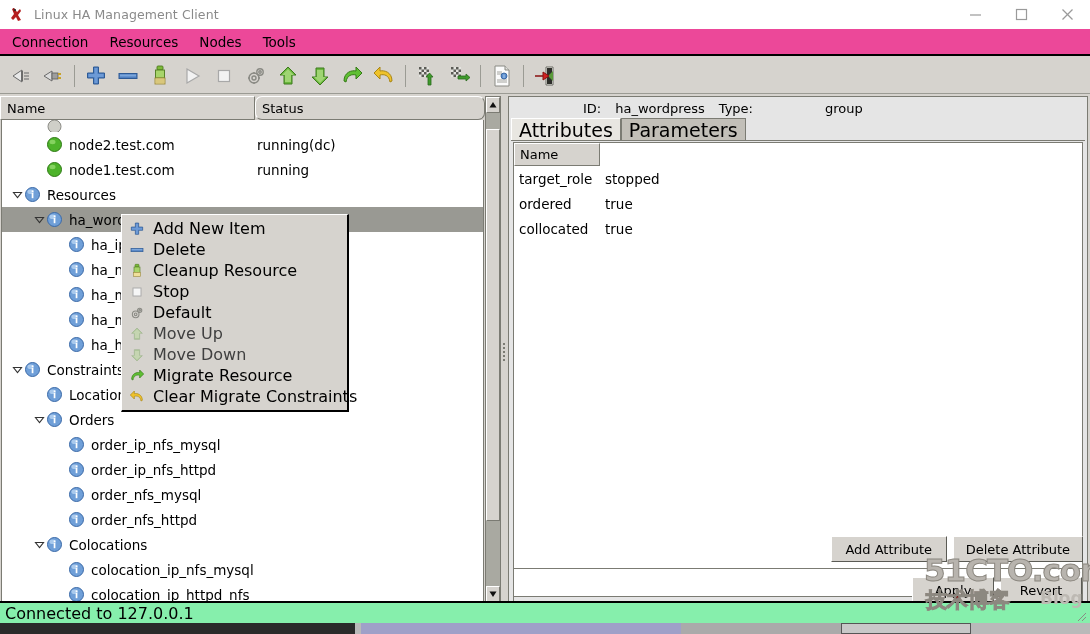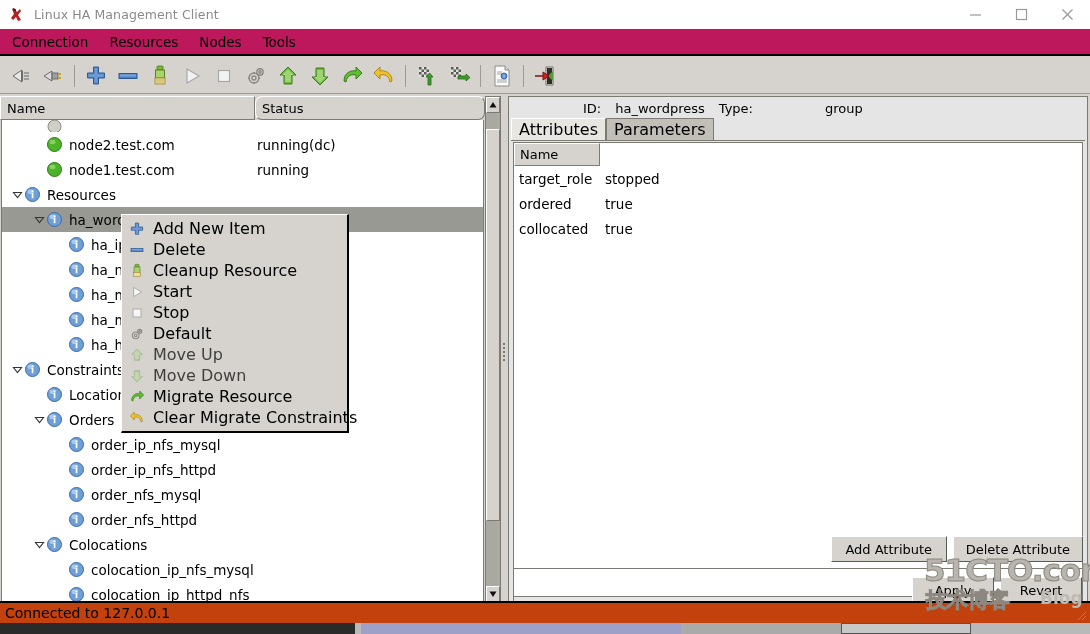--- a/index.html
+++ b/index.html
@@ -34,21 +34,21 @@
   .winbtn {
     width: 46px; height: 29px; display: flex;
     align-items: center; justify-content: center;
     color: #9a9a9a;
   }
   .winbtn svg { display: block; }
 
   
   .menubar {
     position: absolute; left: 0; top: 29px; width: 1090px; height: 27px;
-    background: #be185d;
+    background: #ec4899;
     border-bottom: 2px solid #000000;
     display: flex; align-items: center;
     box-sizing: border-box;
   }
   .menu-item {
     font-size: 13.5px; color: #000; padding: 2px 9px;
     margin-left: 3px; white-space: nowrap;
   }
 
   
@@ -188,21 +188,21 @@
   .idbar .val2 { margin-left: 72px; }
 
   .tabstrip {
     position: absolute; left: 2px; top: 21px; right: 2px; height: 22px;
     display: flex; align-items: flex-end;
     border-bottom: 1px solid #7b7b73;
   }
   .tab {
     height: 22px; padding: 0 7px;
     display: flex; align-items: center;
-    font-size: 16px; color: #000;
+    font-size: 19px; color: #000;
     border: 1px solid #7b7b73;
     border-bottom: none;
     background: #d6d3ce;
     box-sizing: border-box;
   }
   .tab.active { background: #e8e6e1; border-top-color:#ffffff; border-left-color:#ffffff; }
   .tab.inactive { background: #c2bfb8; }
 
   .attrtable {
     position: absolute; left: 4px; top: 45px;
@@ -274,25 +274,25 @@
   .ctxitem.disabled { color: #404040; text-align: center; }
   .ctxicon {
     width: 18px; height: 18px; flex: none; margin-right: 7px;
     display: flex; align-items: center; justify-content: center;
   }
 
   
   .statusbar {
     position: absolute; left: 0; bottom: 11px;
     width: 1090px; height: 22px;
-    background: #c2410c;
+    background: #86efac;
     border-top: 2px solid #000000;
     box-sizing: border-box;
     display: flex; align-items: center;
-    font-size: 14px; color: #000;
+    font-size: 16px; color: #000;
     padding-left: 5px;
   }
   .resize-grip {
     position: absolute; right: 3px; bottom: 2px; width: 14px; height: 14px;
   }
 
   
   .taskbar {
     position: absolute; left: 0; bottom: 0; width: 1090px; height: 11px;
     background: #b9b9b9; overflow: hidden; display: flex; align-items: center;
@@ -877,28 +877,20 @@
               <rect x="9" y="2" width="6" height="4" rx="1" fill="#7dbb3a" stroke="#4e7a1e" stroke-width="0.9"></rect>
               <rect x="7.5" y="6" width="9" height="8" fill="#a8d46a" stroke="#4e7a1e" stroke-width="0.9"></rect>
               <rect x="7" y="14" width="10" height="6" fill="#efdf9a" stroke="#9c8a3a" stroke-width="0.9"></rect>
             </svg>
           </span>
           <span>Cleanup Resource</span>
         </div>
         <div class="ctxitem">
           <span class="ctxicon">
             <svg width="16" height="16" viewBox="0 0 24 24" opacity="1">
-              <polygon points="7,5 19,12 7,19" fill="#f6f6f6" stroke="#a8a8a8" stroke-width="1.4"></polygon>
-            </svg>
-          </span>
-          <span>Start</span>
-        </div>
-        <div class="ctxitem">
-          <span class="ctxicon">
-            <svg width="16" height="16" viewBox="0 0 24 24" opacity="1">
               <rect x="6" y="6" width="12" height="12" fill="#f6f6f6" stroke="#a8a8a8" stroke-width="1.4"></rect>
             </svg>
           </span>
           <span>Stop</span>
         </div>
         <div class="ctxitem">
           <span class="ctxicon">
             <svg width="16" height="16" viewBox="0 0 24 24" opacity="1">
               <g fill="none" stroke="#8a8a84" stroke-width="1.6">
                 <circle cx="16" cy="8" r="3.2"></circle>

